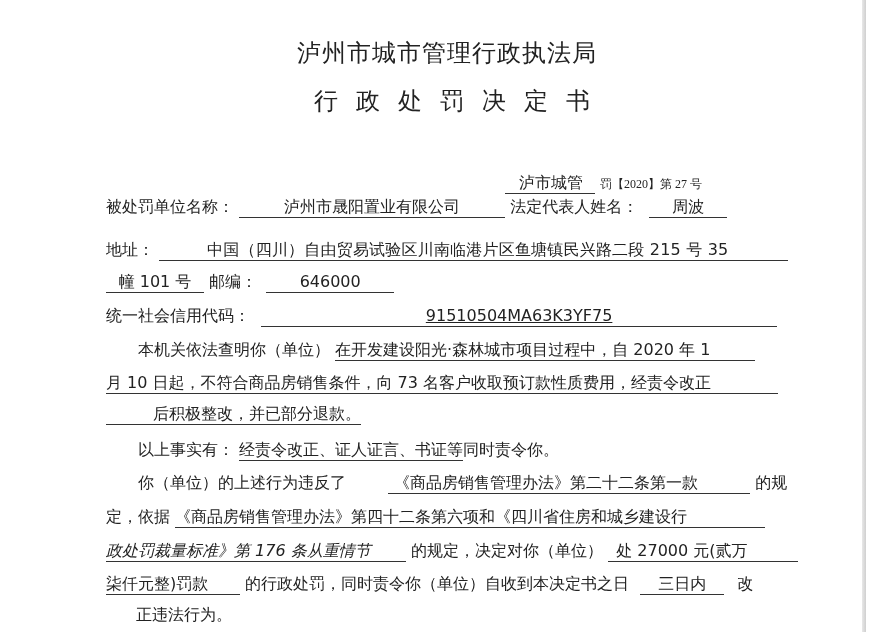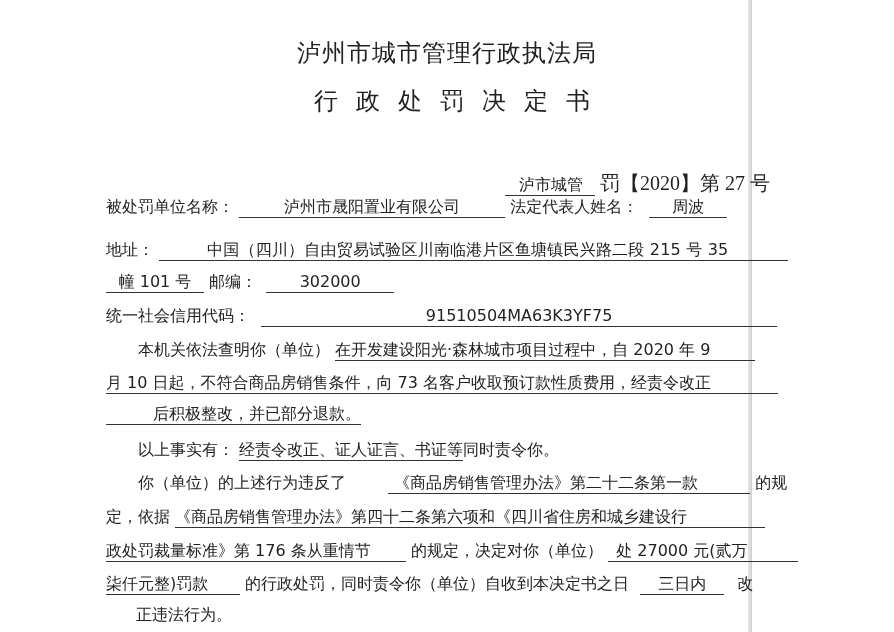--- a/index.html
+++ b/index.html
@@ -11,21 +11,21 @@
       width: 894px;
       height: 632px;
       overflow: hidden;
       position: relative;
       font-family: "DejaVu Serif", "Liberation Serif", serif;
       color: #1a1a1a;
     }
     .page {
       position: absolute;
       left: 0; top: 0;
-      width: 752px; height: 632px;
+      width: 866px; height: 632px;
       background: #ffffff;
     }
     .right-edge {
       position: absolute;
       right: 0; top: 0;
       width: 4px; height: 632px;
       background: linear-gradient(to right, #e8e8e8, #cfcfcf);
     }
     .title {
       position: absolute;
@@ -57,21 +57,21 @@
       font-family: "DejaVu Sans", "Liberation Sans", sans-serif;
       color: #222;
     }
     .u {
       border-bottom: 1.3px solid #333;
       display: inline-block;
       line-height: 20px;
     }
     .num {
       font-family: "Liberation Serif", "DejaVu Serif", serif;
-      font-size: 20px;
+      font-size: 12px;
     }
     .fill {
       display: inline-block;
       border-bottom: 1.3px solid #333;
       text-align: center;
       line-height: 20px;
     }
   </style>
 </head>
 <body>
@@ -95,31 +95,31 @@
   </div>
 
   <div class="line" style="left:106px; top:239px;">
     <span>地址：</span>
     <span class="u" style="padding-left:48px; width:581px; letter-spacing:0.2px;">中国（四川）自由贸易试验区川南临港片区鱼塘镇民兴路二段 215 号 35</span>
   </div>
 
   <div class="line" style="left:106px; top:271px;">
     <span class="u" style="width:98px;text-align:center;">幢 101 号</span>
     <span>邮编：</span>
-    <span class="fill" style="width:128px; margin-left:4px;">302000</span>
+    <span class="fill" style="width:128px; margin-left:4px;">646000</span>
   </div>
 
   <div class="line" style="left:106px; top:305px;">
     <span>统一社会信用代码：</span>
-    <span class="fill" style="width:516px; margin-left:6px;">91510504MA63K3YF75</span>
+    <span class="fill" style="width:516px; margin-left:6px;text-decoration:underline;">91510504MA63K3YF75</span>
   </div>
 
   <div class="line" style="left:138px; top:339px;">
     <span>本机关依法查明你（单位）</span>
-    <span class="u" style="width:420px;">在开发建设阳光·森林城市项目过程中，自 2020 年 9</span>
+    <span class="u" style="width:420px;">在开发建设阳光·森林城市项目过程中，自 2020 年 1</span>
   </div>
   <div class="line" style="left:106px; top:372px;">
     <span class="u" style="width:672px;">月 10 日起，不符合商品房销售条件，向 73 名客户收取预订款性质费用，经责令改正</span>
   </div>
   <div class="line" style="left:106px; top:403px;">
     <span class="u" style="width:255px;text-align:right;">后积极整改，并已部分退款。</span>
   </div>
 
   <div class="line" style="left:138px; top:439px;">
     <span>以上事实有：</span>
@@ -130,21 +130,21 @@
     <span>你（单位）的上述行为违反了</span>
     <span class="u" style="padding-left:6px; width:356px;margin-left:37px;">《商品房销售管理办法》第二十二条第一款</span>
     <span>的规</span>
   </div>
 
   <div class="line" style="left:106px; top:506px;">
     <span>定，依据</span>
     <span class="u" style="width:590px;font-family:Liberation Serif, serif;">《商品房销售管理办法》第四十二条第六项和《四川省住房和城乡建设行</span>
   </div>
   <div class="line" style="left:106px; top:540px;">
-    <span class="u" style="width:300px;">政处罚裁量标准》第 176 条从重情节</span>
+    <span class="u" style="width:300px;font-style:italic;">政处罚裁量标准》第 176 条从重情节</span>
     <span>的规定，决定对你（单位）</span>
     <span class="u" style="padding-left:8px; width:182px;">处 27000 元(贰万</span>
   </div>
 
   <div class="line" style="left:106px; top:573px;">
     <span class="u" style="width:134px;">柒仟元整)罚款</span>
     <span>的行政处罚，同时责令你（单位）自收到本决定书之日</span>
     <span class="fill" style="width:84px; margin-left:6px;">三日内</span>
     <span style="margin-left:8px;">改</span>
   </div>

